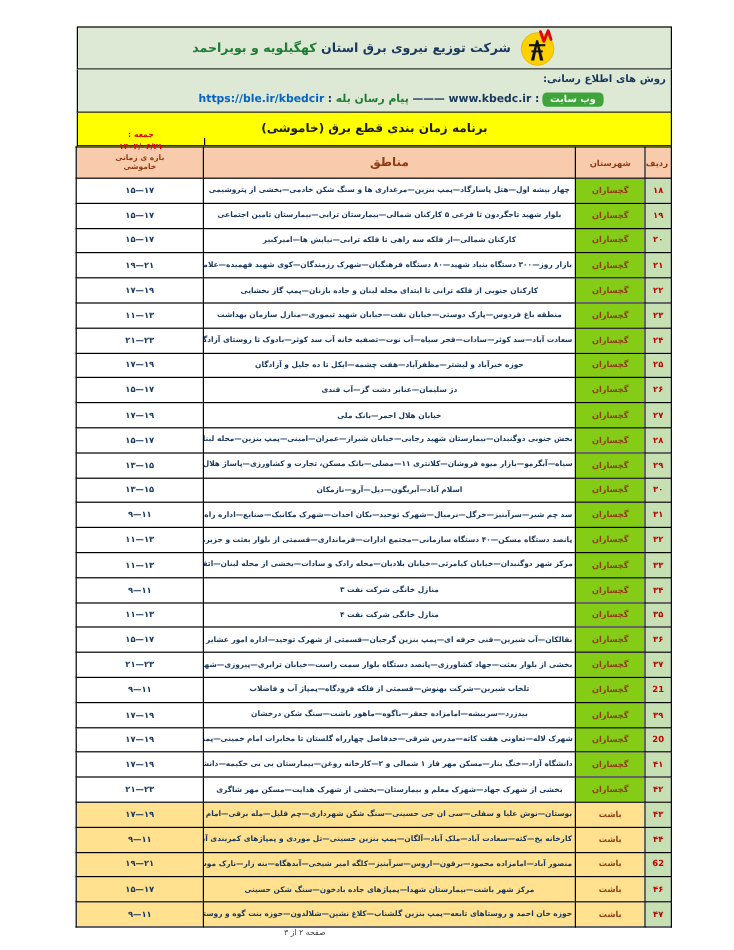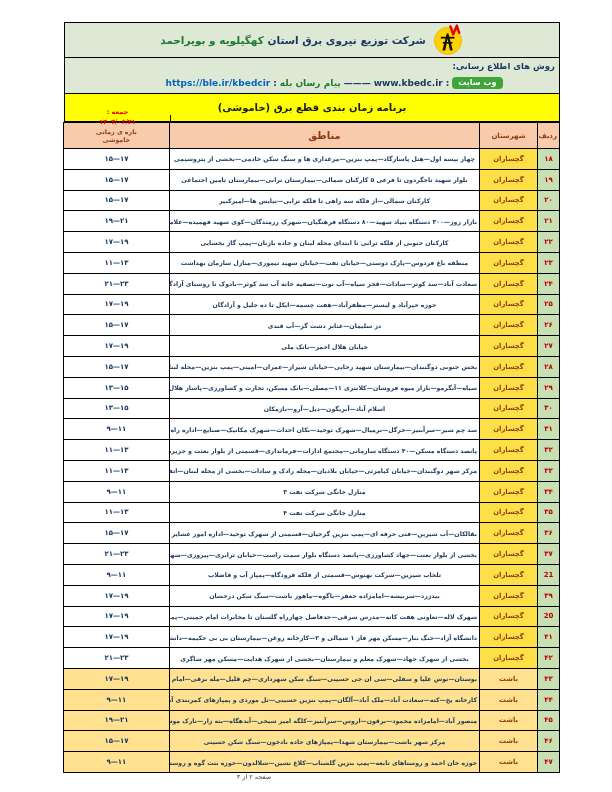--- a/index.html
+++ b/index.html
@@ -59,21 +59,21 @@
   col.c-row{width:22px;} col.c-county{width:58px;} col.c-regions{width:310px;} col.c-time{width:106px;}
   th,td{border:1px solid #000;padding:0 2px;overflow:hidden;white-space:nowrap;box-sizing:border-box;}
   thead tr{height:26px;}
   thead th{background:#f8cbad;color:#8f3b13;font-weight:bold;}
   th.h-row,th.h-county{font-size:7px;}
   th.h-regions{font-size:10px;}
   th.h-time{font-size:6.3px;line-height:1.25;}
   tbody tr{height:20.8px;}
   td{text-align:center;}
   td.cell-rownum{background:#c6e0b4;color:#c00000;font-weight:bold;font-size:7px;}
-  td.cell-county{color:#8f3b13;font-weight:bold;font-size:6.8px;background:#fde047;}
+  td.cell-county{color:#8f3b13;font-weight:bold;font-size:6.8px;background:#84cc16;}
   td.cell-regions{color:#17375e;font-weight:bold;font-size:6.2px;background:#ffffff;}
   td.cell-time{color:#17375e;font-weight:bold;font-size:7px;background:#ffffff;direction:ltr;}
   tr.hl td.cell-county,tr.hl td.cell-regions,tr.hl td.cell-time{background:#ffe18f;}
   
   .footer{
     position:absolute;top:773px;left:0;width:508px;text-align:center;
     font-size:6.5px;color:#444;
   }
 </style>
 </head>
@@ -289,21 +289,21 @@
     <td class="cell-regions">بوستان—نوش علیا و سفلی—سی ان جی حسینی—سنگ شکن شهرداری—چم قلیل—مله برقی—امام شاهین—پیچاب و روستاهای حوزه بوستان</td>
     <td class="cell-time">۱۷—۱۹</td>
   </tr>
           <tr class="hl">
     <td class="cell-rownum">۴۴</td>
     <td class="cell-county">باشت</td>
     <td class="cell-regions">کارخانه یخ—کته—سعادت آباد—ملک آباد—آلگان—پمپ بنزین حسینی—تل موردی و پمپاژهای کمربندی آبی—سردخانه اسکندری—تالار رضا—تپه نور شهدا</td>
     <td class="cell-time">۹—۱۱</td>
   </tr>
           <tr class="hl">
-    <td class="cell-rownum">۴۵</td>
+    <td class="cell-rownum">62</td>
     <td class="cell-county">باشت</td>
     <td class="cell-regions">منصور آباد—امامزاده محمود—برقون—اروس—سرآبنیز—کلگه امیر شیخی—آبدهگاه—بنه زار—نارک موسی—ثلاثگاه—لار—گوهشرک—شادگان—شاه بهرام—فتح</td>
     <td class="cell-time">۱۹—۲۱</td>
   </tr>
           <tr class="hl">
     <td class="cell-rownum">۴۶</td>
     <td class="cell-county">باشت</td>
     <td class="cell-regions">مرکز شهر باشت—بیمارستان شهدا—پمپاژهای جاده بادخون—سنگ شکن حسینی</td>
     <td class="cell-time">۱۵—۱۷</td>
   </tr>

